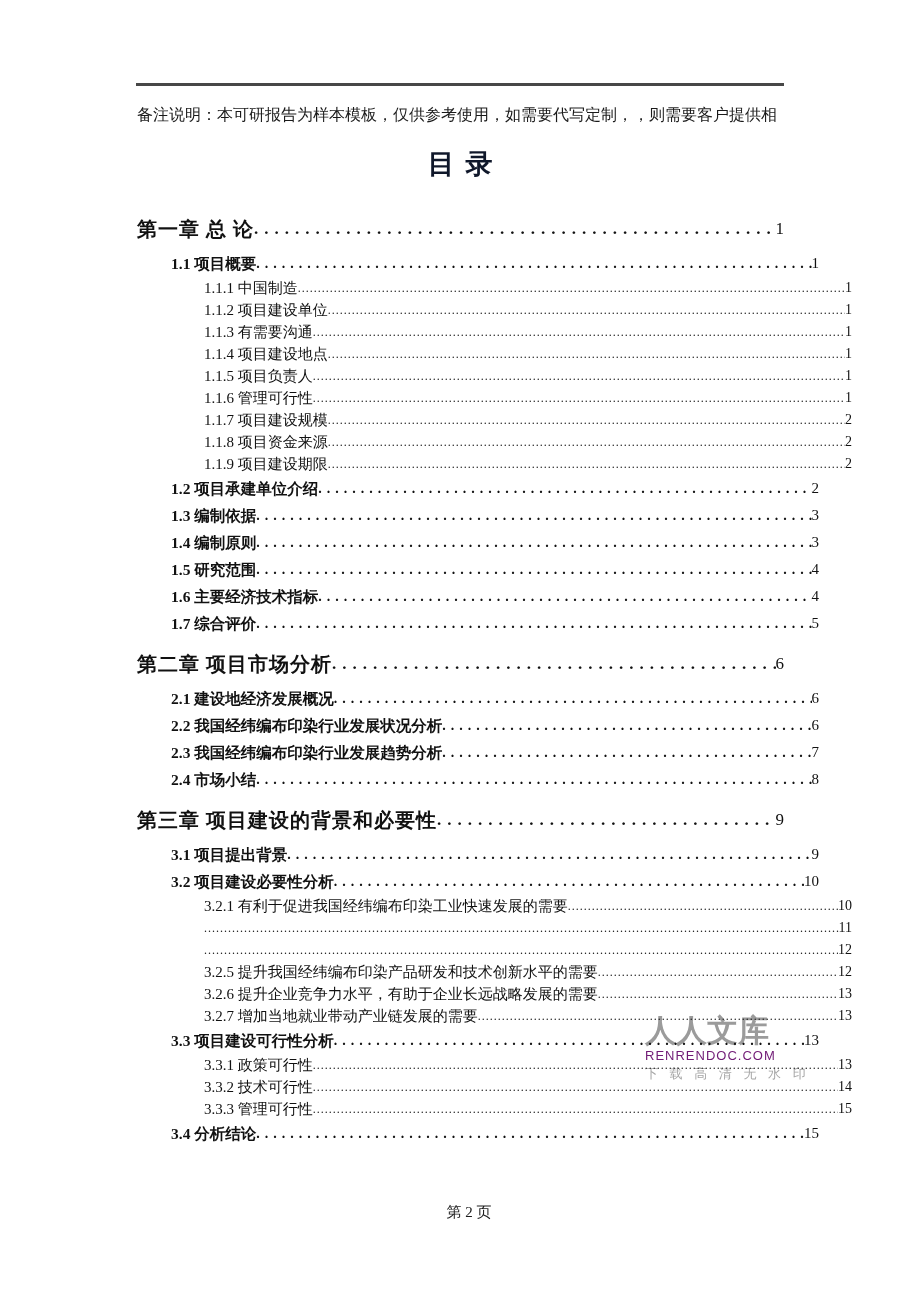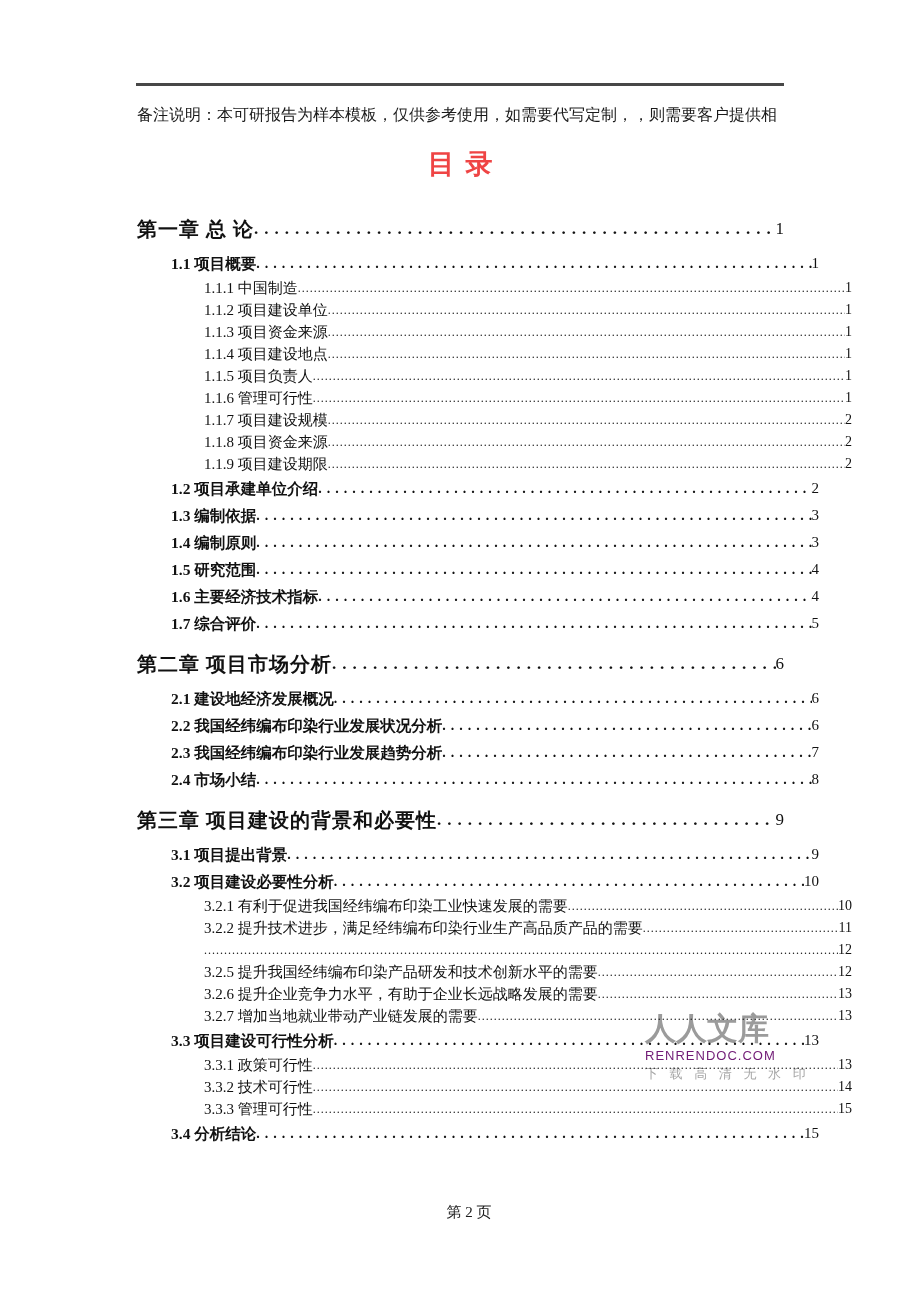--- a/index.html
+++ b/index.html
@@ -24,21 +24,21 @@
     font-size:16px; line-height:30px;
     color:#1a1a1a;
     white-space:nowrap;
   }
   .doc-title {
     margin-top:16px;
     text-align:center;
     font-size:27px; font-weight:bold;
     line-height:36px;
     letter-spacing:2px;
-    color:#ef4444;
+    color:#0f172a;
     font-family:Liberation Serif, serif;
   }
   .toc { margin-top:32px; }
   .toc-row {
     display:flex; align-items:flex-start;
     width:100%;
   }
   .toc-row .t { white-space:nowrap; flex-shrink:0; }
   .toc-row .leader {
     flex:1 1 auto; overflow:hidden; white-space:nowrap;
@@ -75,21 +75,21 @@
   .lvl3 .pg { font-size:14px; }
 
   .watermark {
     position:absolute; left:645px; top:1014px; width:150px;
     z-index:0; text-align:left;
   }
   .wm-brand {
     font-size:31px; font-weight:bold;
     color:#9b9b9b; line-height:34px;
     white-space:nowrap;
-    font-family:Liberation Mono, monospace;
+    font-family:Liberation Sans, sans-serif;
   }
   .wm-domain {
     font-size:13px; color:#701a75; line-height:15px;
     letter-spacing:1px; white-space:nowrap;
     font-family:"Liberation Sans","DejaVu Sans",sans-serif;
   }
   .wm-tagline {
     margin-top:3px;
     font-size:13px; color:#a6a6a6; line-height:15px;
     letter-spacing:4px; white-space:nowrap;
@@ -136,21 +136,21 @@
           <span class="t">1.1.1 中国制造</span>
           <span class="leader"></span>
           <span class="pg">1</span>
         </div>
         <div class="toc-row lvl3">
           <span class="t">1.1.2 项目建设单位</span>
           <span class="leader"></span>
           <span class="pg">1</span>
         </div>
         <div class="toc-row lvl3">
-          <span class="t">1.1.3 项目资金来源</span>
+          <span class="t">1.1.3 有需要沟通</span>
           <span class="leader"></span>
           <span class="pg">1</span>
         </div>
         <div class="toc-row lvl3">
           <span class="t">1.1.4 项目建设地点</span>
           <span class="leader"></span>
           <span class="pg">1</span>
         </div>
         <div class="toc-row lvl3">
           <span class="t">1.1.5 项目负责人</span>
@@ -246,21 +246,20 @@
           <span class="t">3.2 项目建设必要性分析</span>
           <span class="leader"></span>
           <span class="pg">10</span>
         </div>
         <div class="toc-row lvl3">
           <span class="t">3.2.1 有利于促进我国经纬编布印染工业快速发展的需要</span>
           <span class="leader"></span>
           <span class="pg">10</span>
         </div>
         <div class="toc-row lvl3">
-          <span class="t">3.2.2 提升技术进步，满足经纬编布印染行业生产高品质产品的需要</span>
           <span class="leader"></span>
           <span class="pg">11</span>
         </div>
         <div class="toc-row lvl3">
           <span class="leader"></span>
           <span class="pg">12</span>
         </div>
         <div class="toc-row lvl3">
           <span class="t">3.2.5 提升我国经纬编布印染产品研发和技术创新水平的需要</span>
           <span class="leader"></span>

